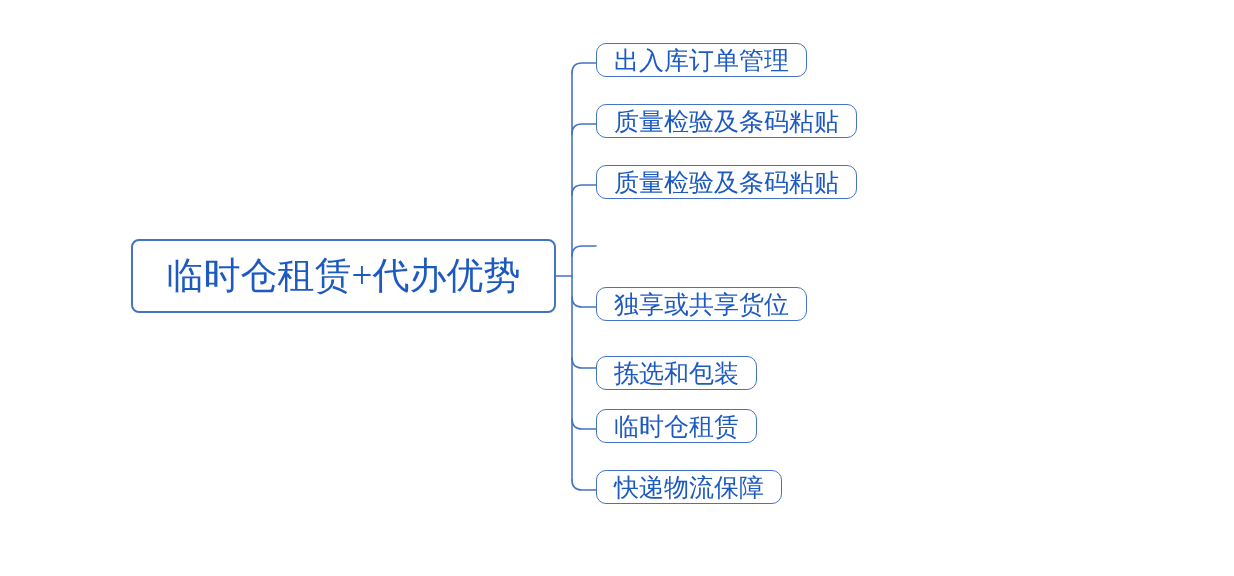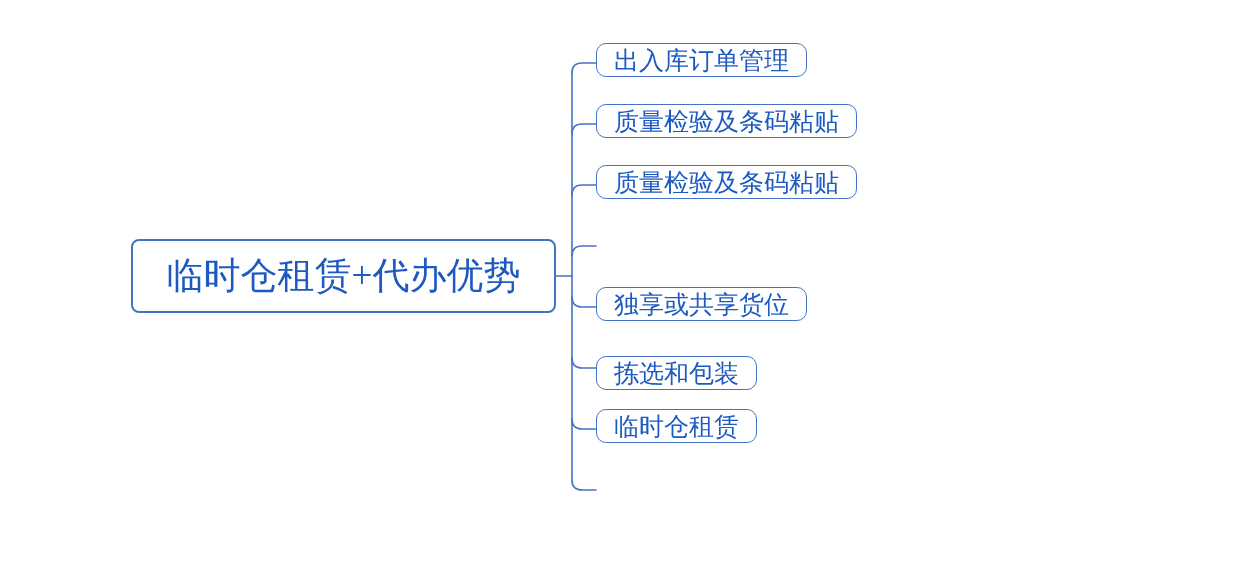--- a/index.html
+++ b/index.html
@@ -84,14 +84,17 @@
   </div>
   <div class="node child-node" style="top:287px">
     <span>独享或共享货位</span>
   </div>
   <div class="node child-node" style="top:356px">
     <span>拣选和包装</span>
   </div>
   <div class="node child-node" style="top:409px">
     <span>临时仓租赁</span>
   </div>
+  <div class="node child-node" style="top:470px">
+    <span>快递物流保障</span>
+  </div>
 
 </div>
 
 </body></html>

